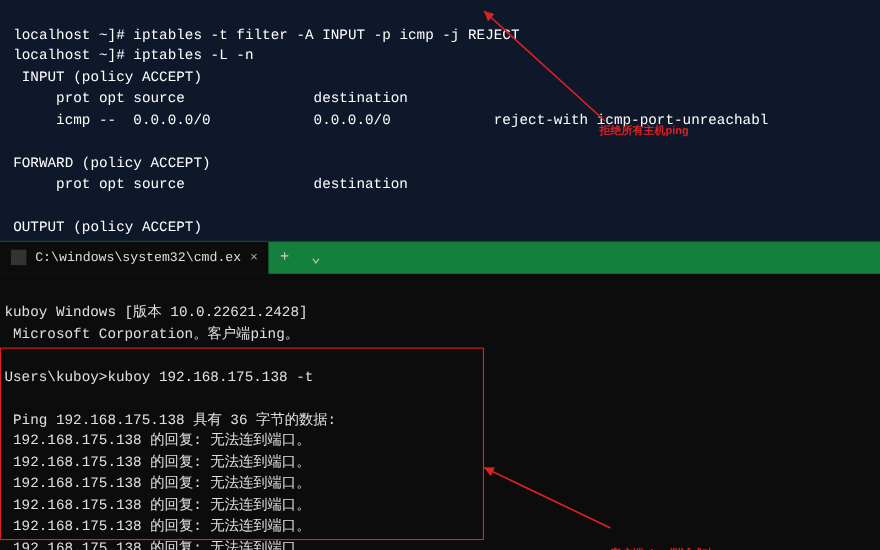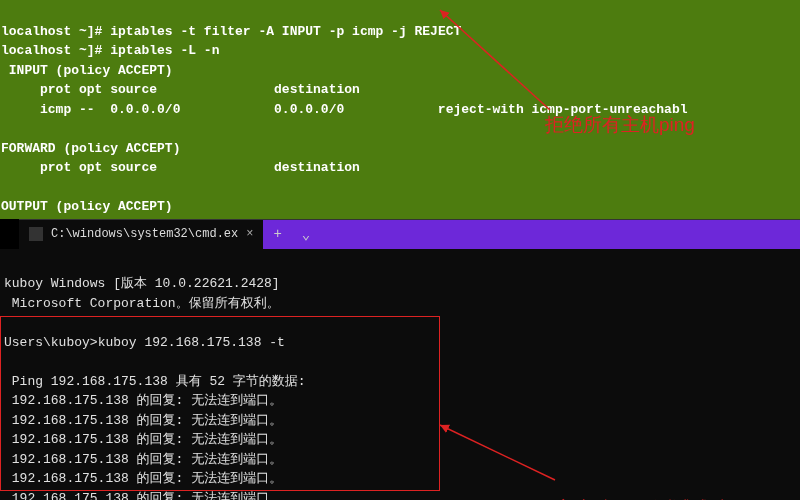--- a/index.html
+++ b/index.html
@@ -7,33 +7,31 @@
       width: 800px;
       height: 500px;
       background: #000;
       font-family: Consolas, 'Courier New', monospace;
       font-size: 13px;
       color: #fff;
       overflow: hidden;
       position: relative;
     }
     .linux-terminal {
-      background: #4d7c0f;
-      padding: 2px 1px;
+      background: #0f172a;
+      padding: 2px 12px;
       white-space: pre;
       line-height: 1.5;
-      font-weight: bold;
     }
     .tabbar {
       display: flex;
       align-items: center;
-      background: #6d28d9;
+      background: #15803d;
       height: 30px;
       border-top: 1px solid #333;
-      margin-left: 19px;
     }
     .tab {
       display: flex;
       align-items: center;
       gap: 8px;
       background: #0c0c0c;
       padding: 5px 10px;
       height: 100%;
       font-size: 12px;
       color: #ddd;
@@ -62,22 +60,23 @@
       color: #e0e0e0;
     }
     .red-box {
       position: absolute;
       border: 1px solid #d22;
       pointer-events: none;
     }
     .annotation {
       position: absolute;
       color: #d22;
-      font-size: 19px;
+      font-size: 10px;
       font-family: sans-serif;
+      font-weight: bold;
     }
     svg.arrow {
       position: absolute;
       pointer-events: none;
     }
   </style>
 </head>
 <body>
 
 <div class="linux-terminal">
@@ -98,25 +97,25 @@
     <span class="cmd-icon"></span>
     <span>C:\windows\system32\cmd.ex</span>
     <span class="close">×</span>
   </div>
   <span class="tab-add">+</span>
   <span class="tab-chev">⌄</span>
 </div>
 
 <div class="cmd-terminal">
 <span>kuboy Windows [版本 10.0.22621.2428]</span>
-<span> Microsoft Corporation。保留所有权利。</span>
+<span> Microsoft Corporation。客户端ping。</span>
 
 <span><span>Users\kuboy&gt;</span><span>kuboy 192.168.175.138 -t</span></span>
 
-<span> Ping 192.168.175.138 具有 52 字节的数据:</span>
+<span> Ping 192.168.175.138 具有 36 字节的数据:</span>
 <span> 192.168.175.138 的回复: 无法连到端口。</span>
 <span> 192.168.175.138 的回复: 无法连到端口。</span>
 <span> 192.168.175.138 的回复: 无法连到端口。</span>
 <span> 192.168.175.138 的回复: 无法连到端口。</span>
 <span> 192.168.175.138 的回复: 无法连到端口。</span>
 <span> 192.168.175.138 的回复: 无法连到端口。</span>
 
 
 </div>
 

